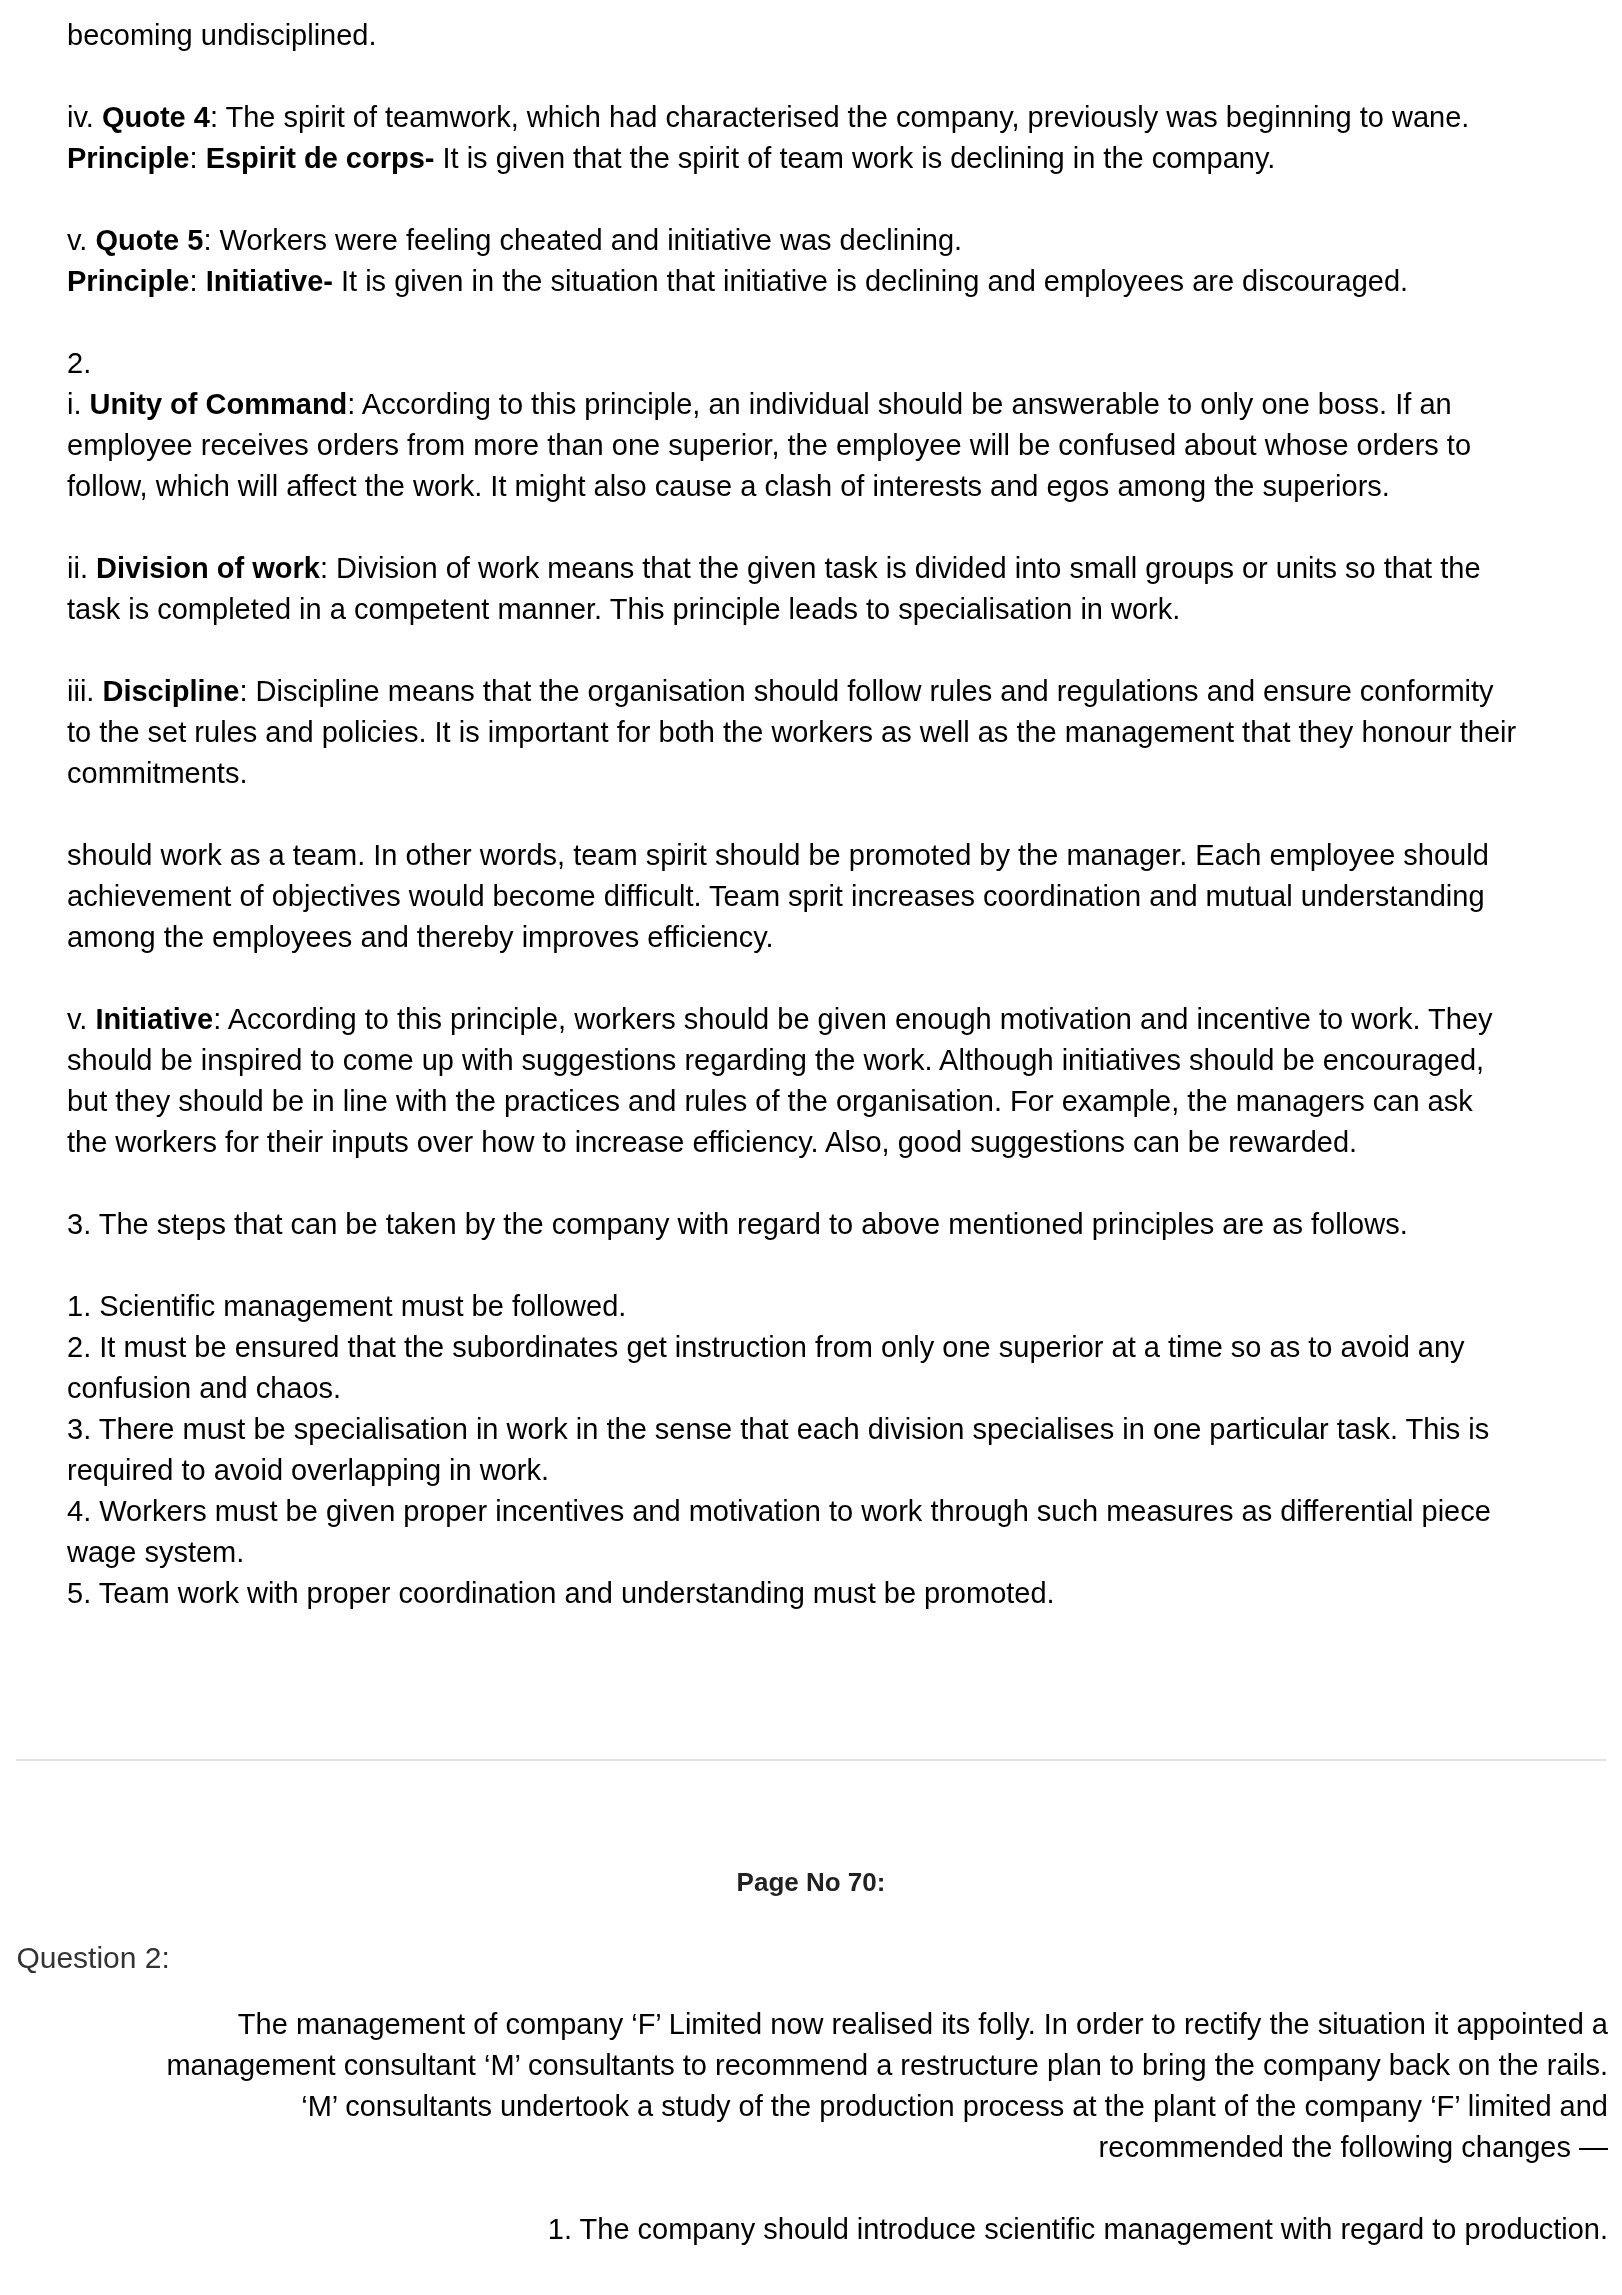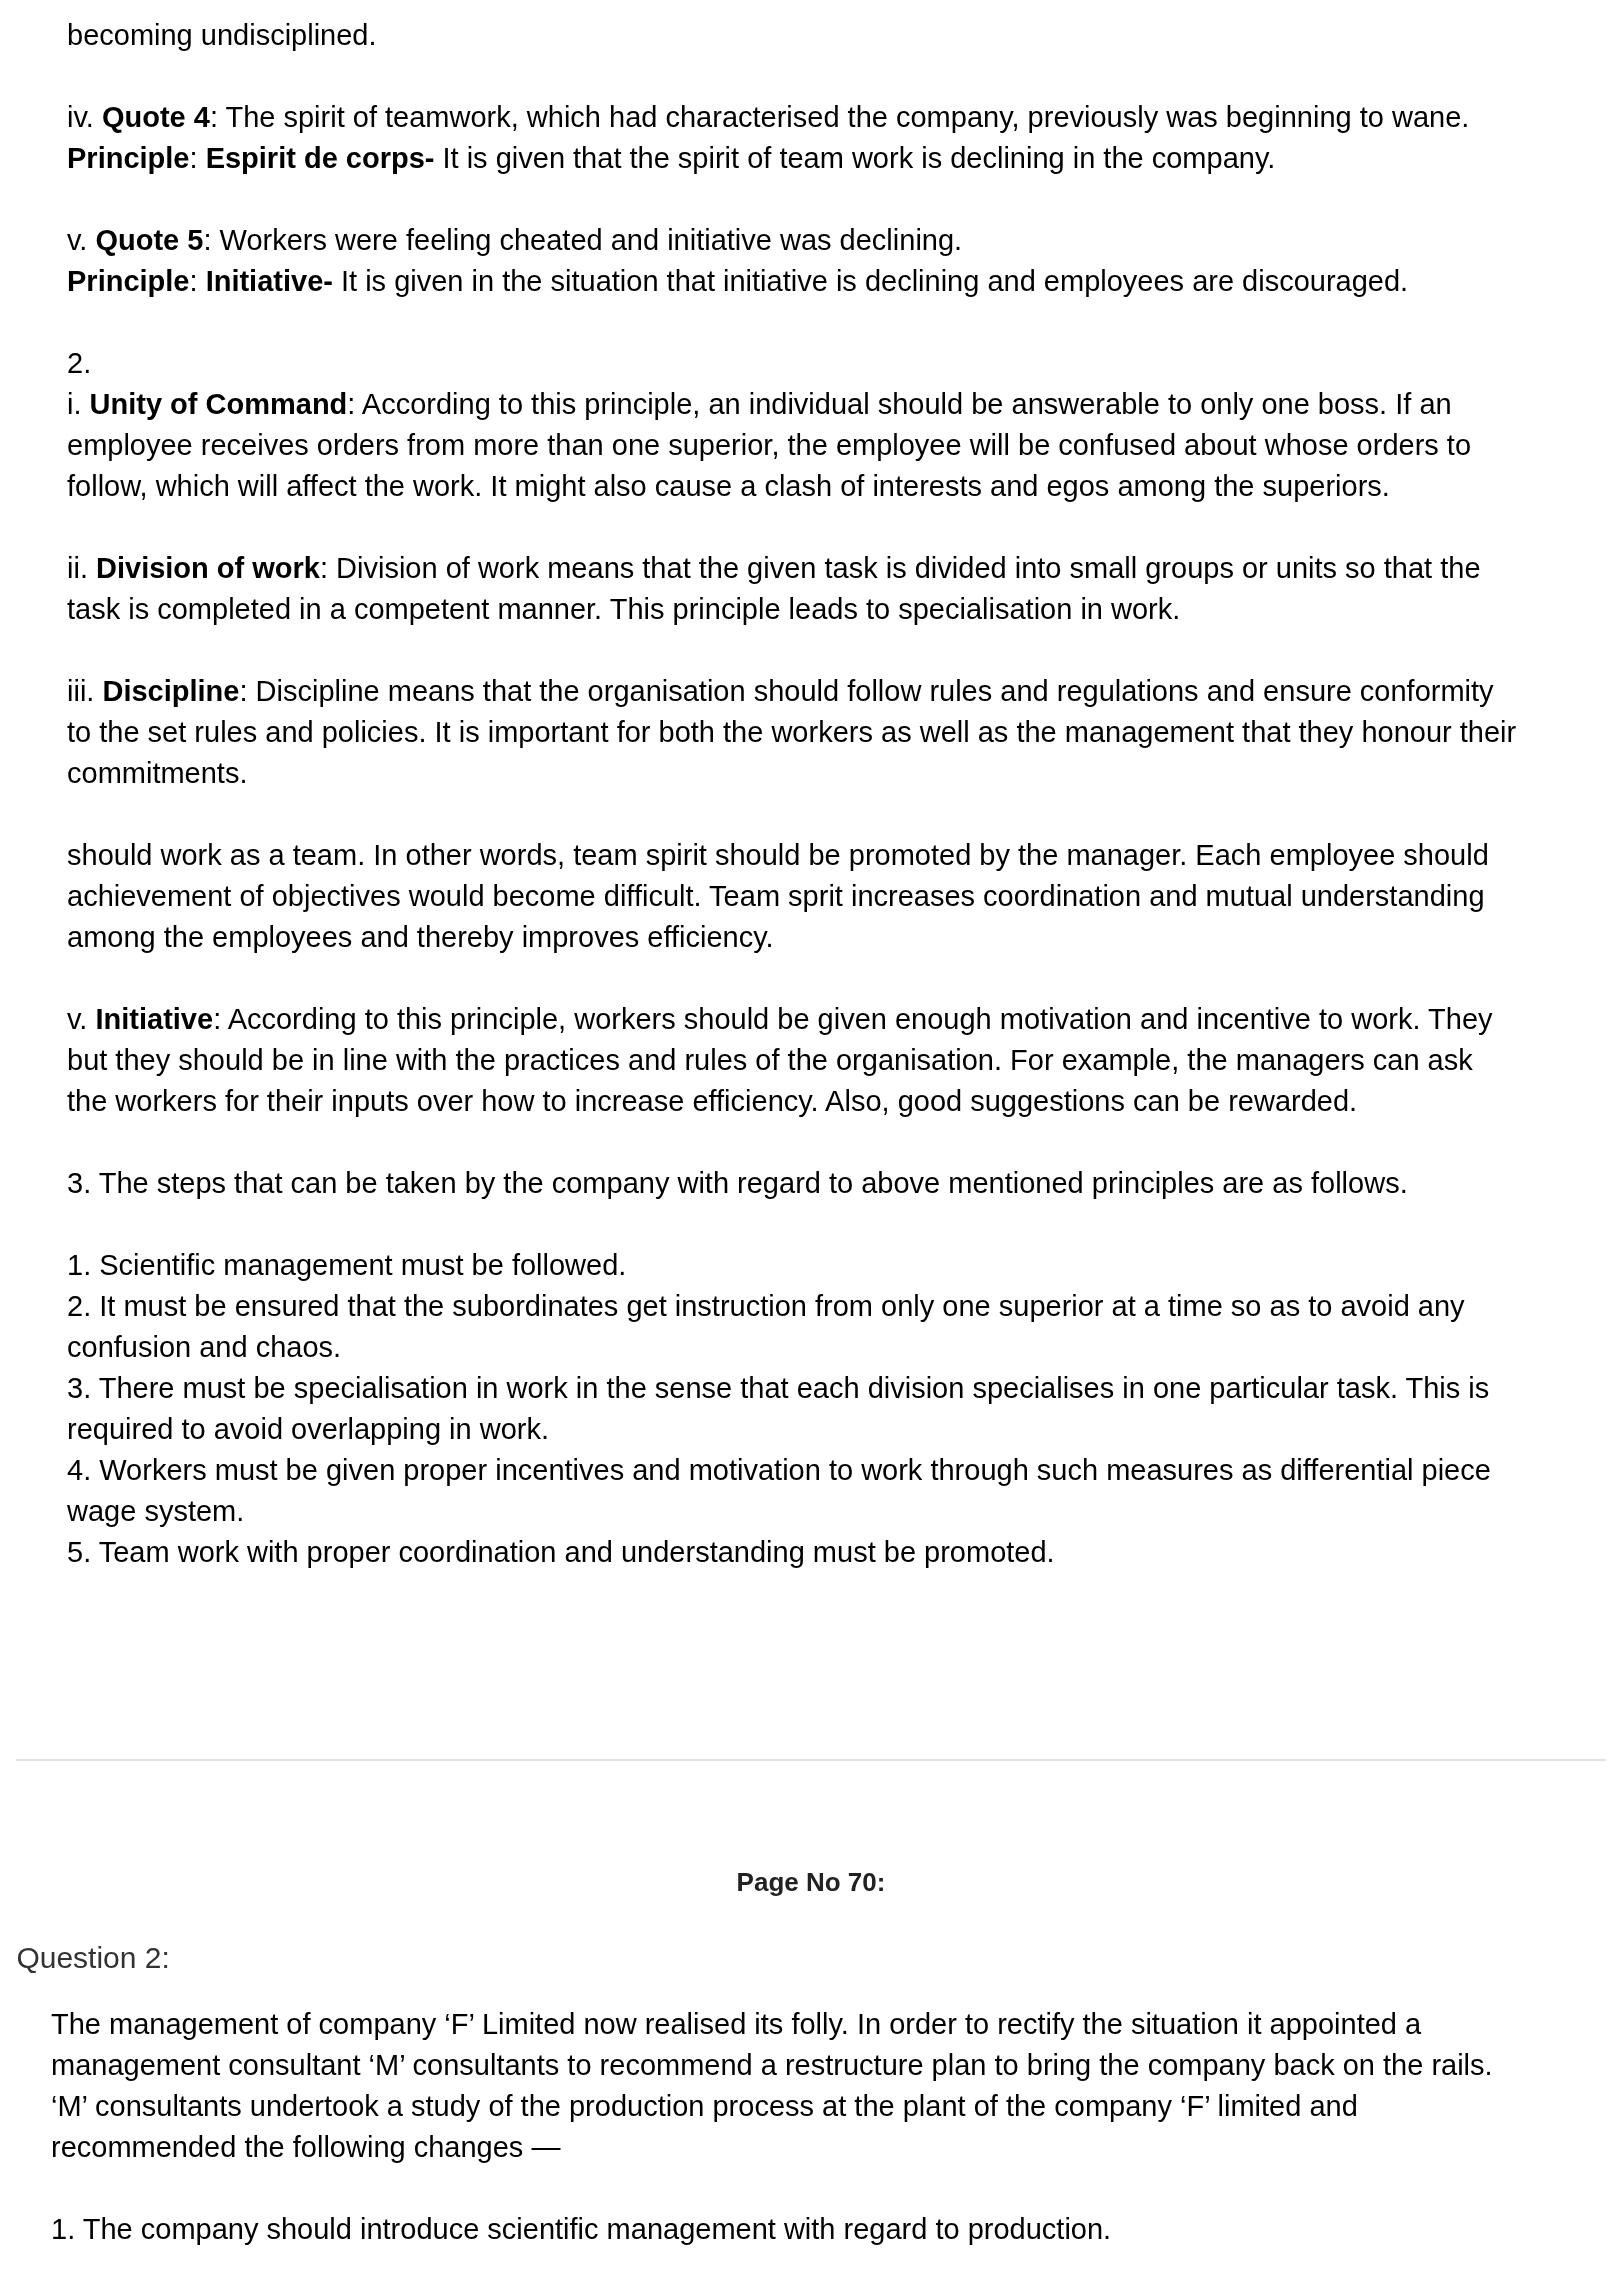--- a/index.html
+++ b/index.html
@@ -16,21 +16,21 @@
     background: #e2e2e2;
   }
   .page-no {
     position: absolute; top: 1862px; left: 0; width: 1622px; text-align: center;
     font-size: 26px; font-weight: bold; color: #222; line-height: 41px;
   }
   .question {
     position: absolute; top: 1937px; left: 16.4px;
     font-size: 30px; font-weight: normal; color: #333; line-height: 41px;
   }
-  .q-body { position: absolute; left: 51px; top: 2004px; width: 1544px; }
+  .q-body { position: absolute; left: 64px; top: 2004px; width: 1544px; text-align: right; }
 </style>
 </head>
 <body>
 
 <div class="content">
   <div class="line" style="margin-top:15px;">becoming undisciplined.</div>
   <div class="gap"></div>
 
   <div>
     <div class="line">
@@ -72,20 +72,21 @@
       </div>
       <div class="gap"></div>
       <div>
         <div class="line">should work as a team. In other words, team spirit should be promoted by the manager. Each employee should</div>
         <div class="line">achievement of objectives would become difficult. Team sprit increases coordination and mutual understanding</div>
         <div class="line">among the employees and thereby improves efficiency.</div>
       </div>
       <div class="gap"></div>
       <div>
         <div class="line"><span>v. </span><span class="bi">Initiative</span><span>: According to this principle, workers should be given enough motivation and incentive to work. They</span></div>
+        <div class="line">should be inspired to come up with suggestions regarding the work. Although initiatives should be encouraged,</div>
         <div class="line">but they should be in line with the practices and rules of the organisation. For example, the managers can ask</div>
         <div class="line">the workers for their inputs over how to increase efficiency. Also, good suggestions can be rewarded.</div>
       </div>
       <div class="gap"></div>
     </div>
 
   <div class="line">3. The steps that can be taken by the company with regard to above mentioned principles are as follows.</div>
   <div class="gap"></div>
   <div id="steps-list">
       <div class="line">1. Scientific management must be followed.</div>

